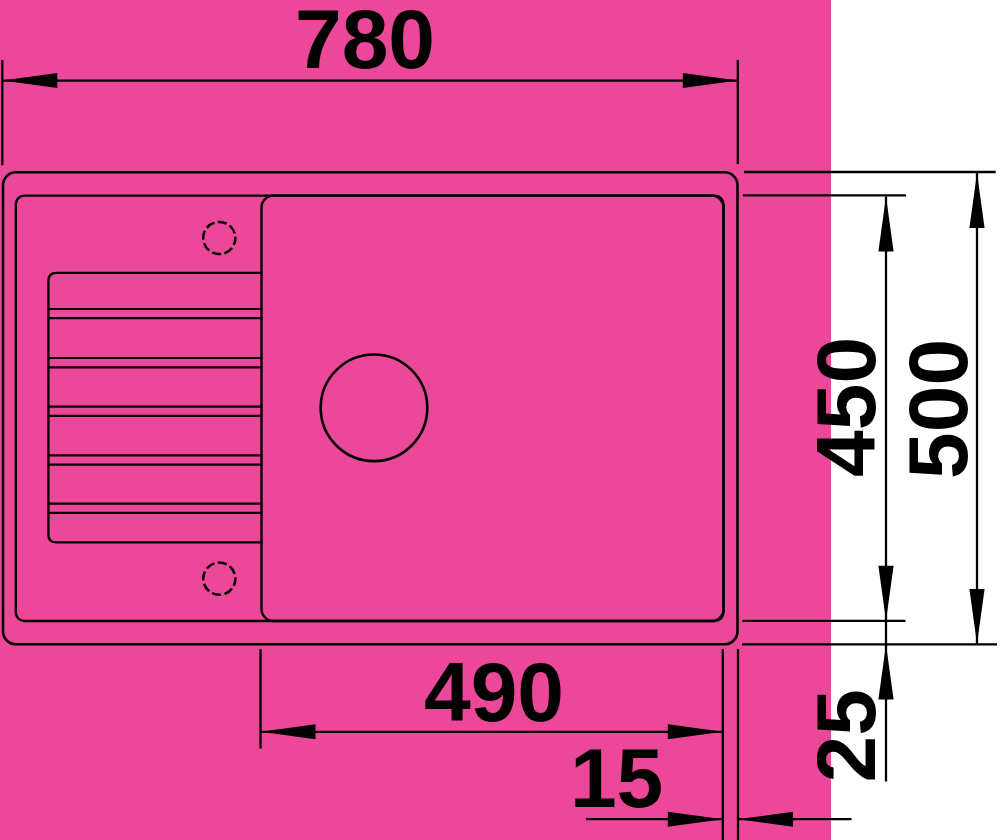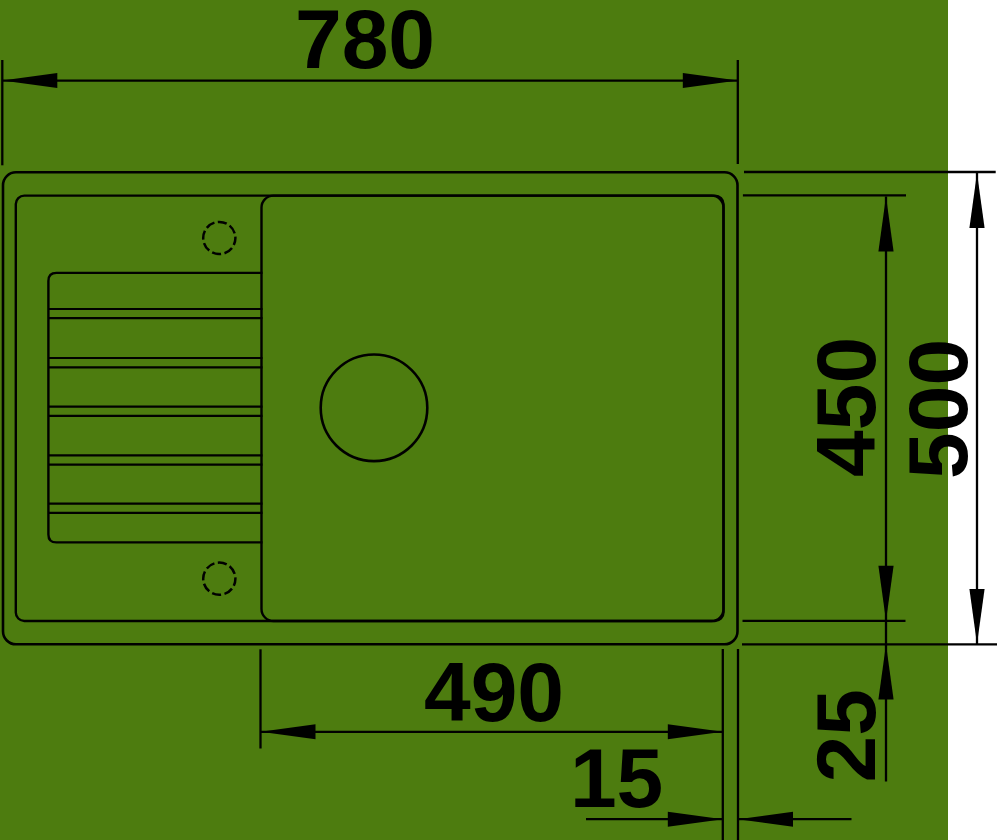--- a/index.html
+++ b/index.html
@@ -1,16 +1,16 @@
 <!DOCTYPE html>
 <html><head>
 <meta charset="utf-8">
 <style>
   html,body{margin:0;padding:0;background:#fff;}
-  .wrap{width:948px;height:840px;position:relative;background:#4d7c0f;}
+  .wrap{width:831px;height:840px;position:relative;background:#ec4899;}
   svg{display:block;}
   text{font-family:"Liberation Sans",sans-serif;font-weight:bold;fill:#000;}
 </style>
 </head>
 <body>
 <div class="wrap">
 <svg width="1000" height="840" viewBox="0 0 1000 840">
   <g fill="none" stroke="#000" stroke-width="2.4">
 
     <rect x="3" y="172.3" width="734.5" height="472" rx="13" stroke-width="2.6"></rect>

